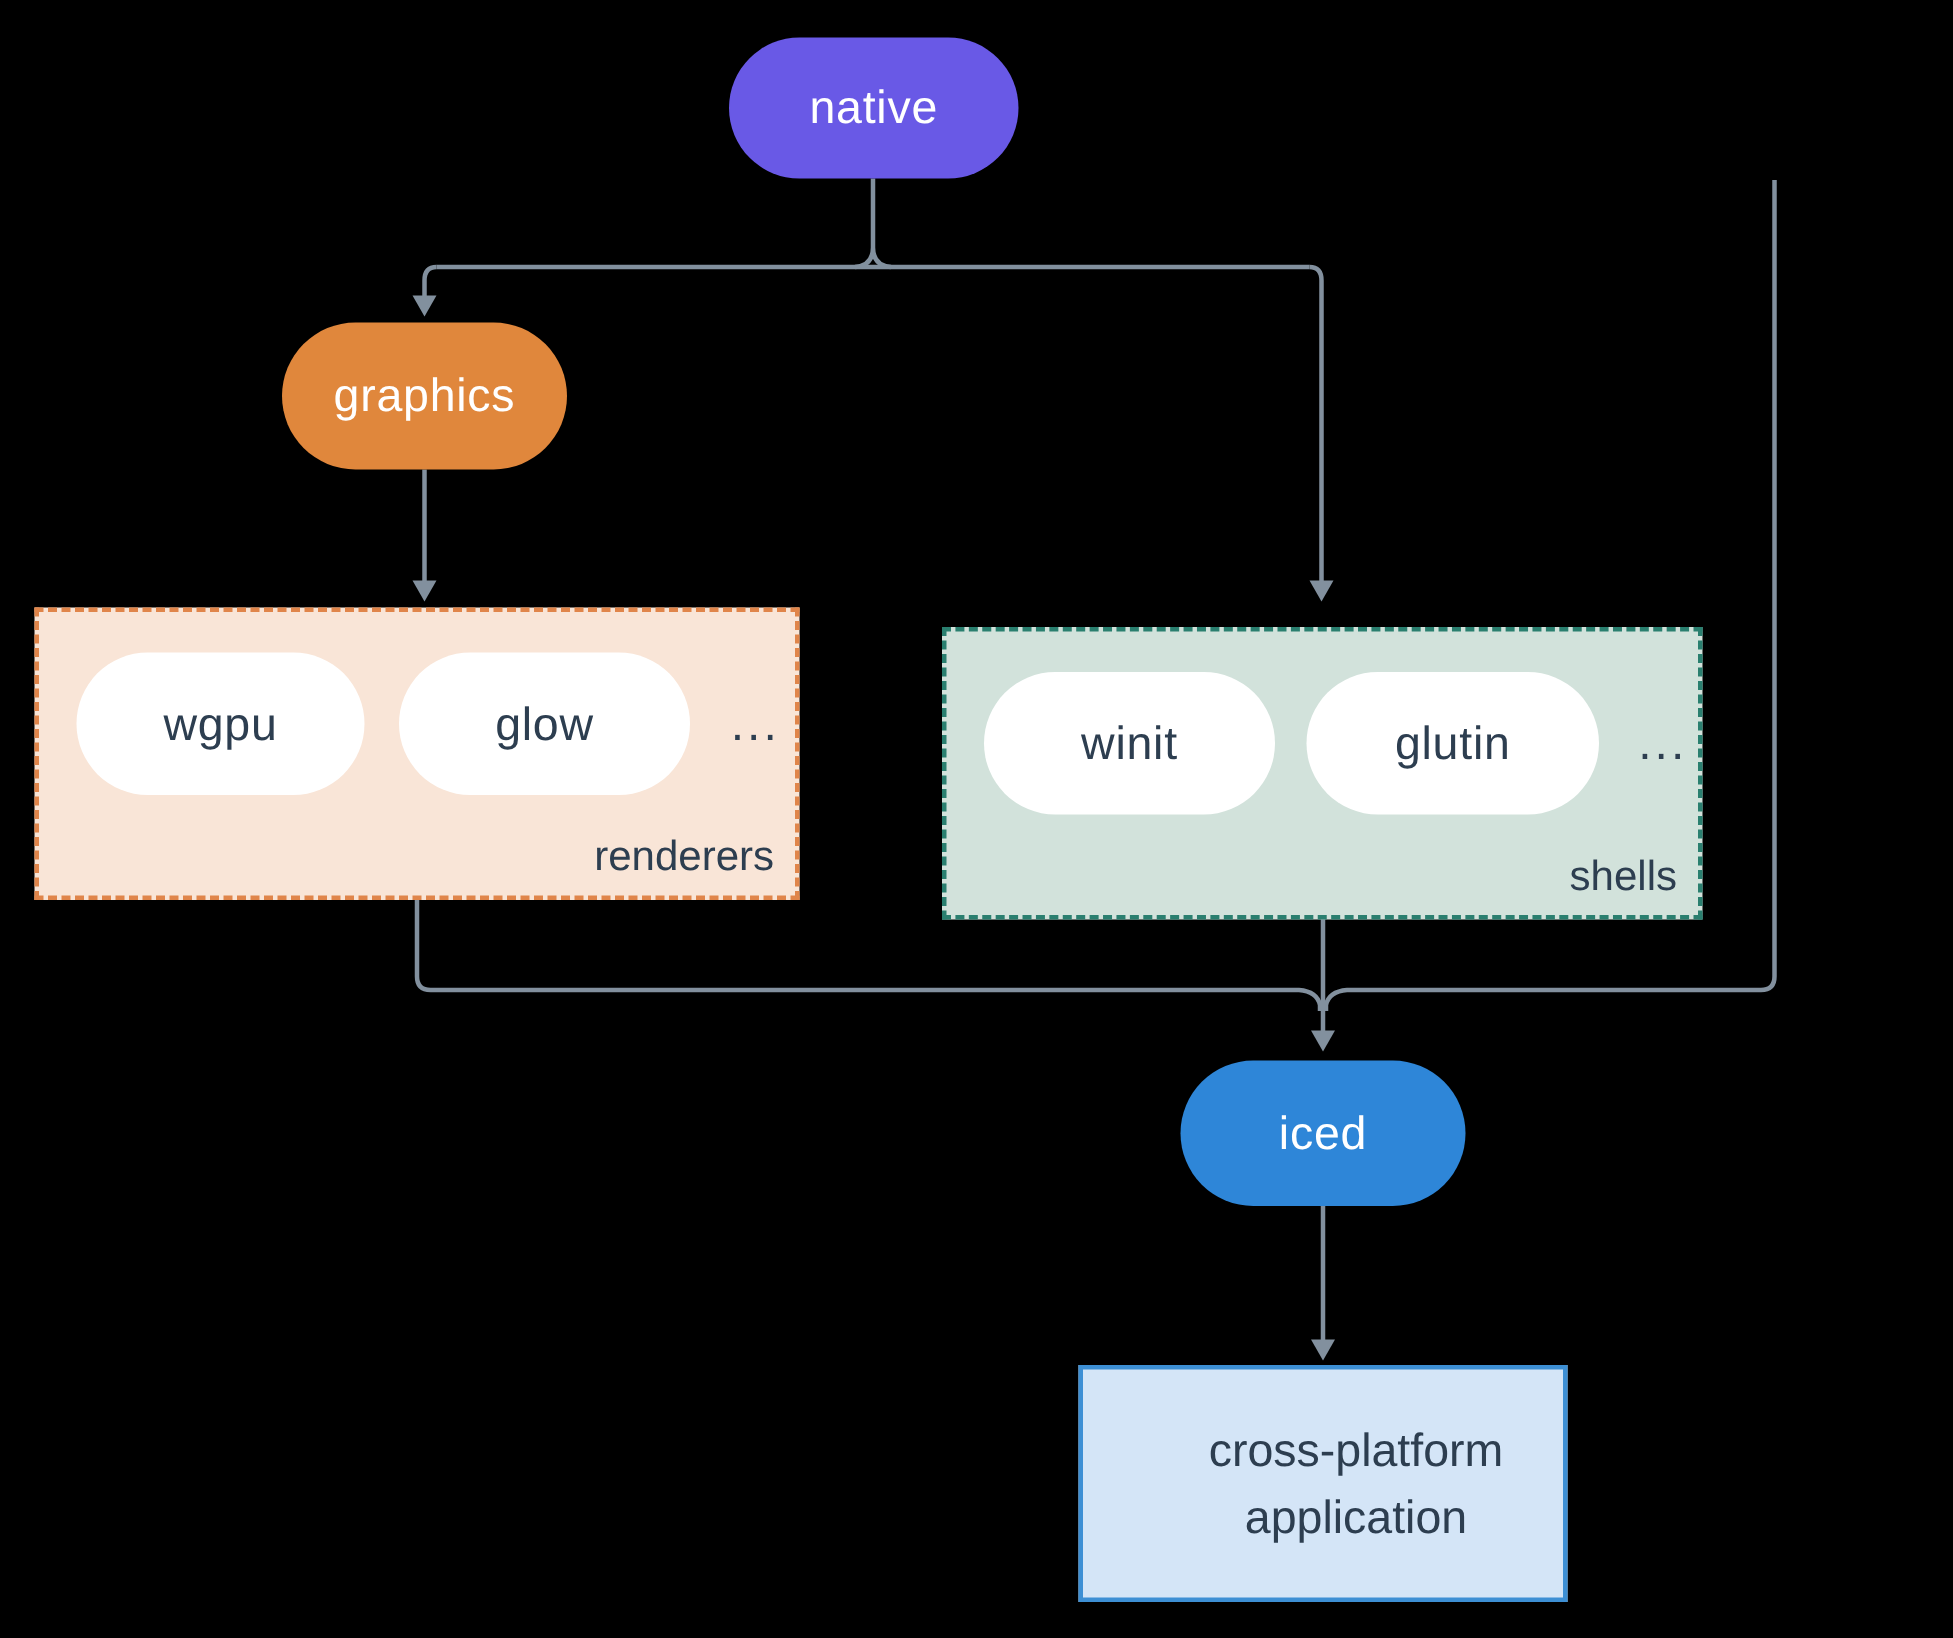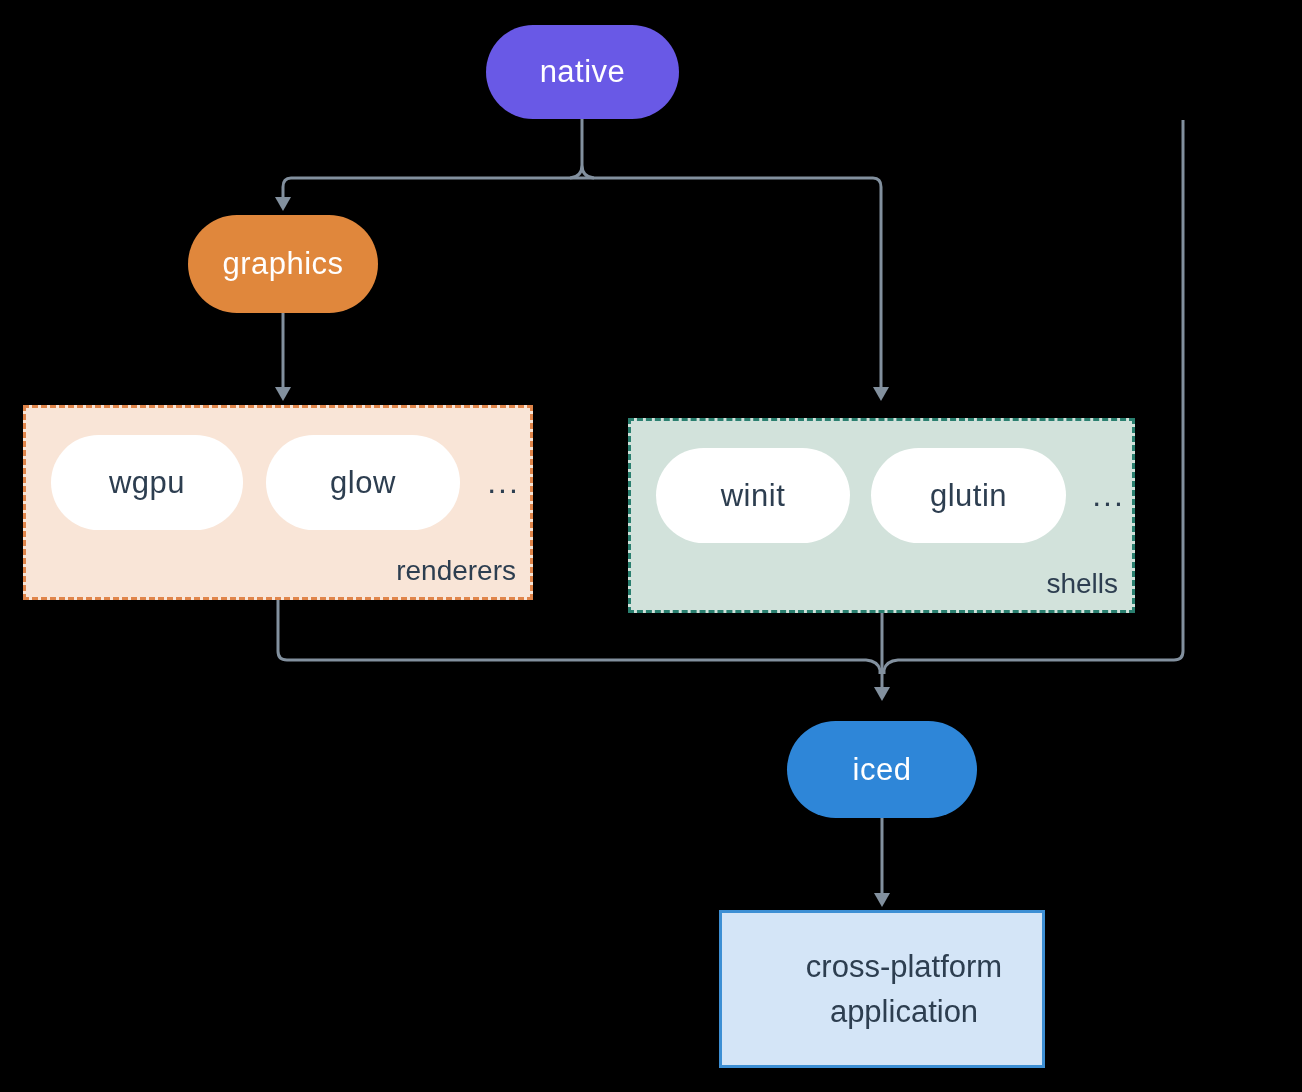--- a/index.html
+++ b/index.html
@@ -120,21 +120,21 @@
     <div class="pill pill--white inner-pill" style="left:25px;width:194px;">
       <span>winit</span>
     </div>
     <div class="pill pill--white inner-pill" style="left:240px;width:195px;">
       <span>glutin</span>
     </div>
     <div class="dots" style="left:450px;">...</div>
     <div class="group-label">shells</div>
   </div>
 
-  <div class="pill pill--iced" style="left:787px;top:707px;width:190px;height:97px;margin-top:14px;">
+  <div class="pill pill--iced" style="left:787px;top:707px;width:190px;height:97px;">
     <span>iced</span>
   </div>
 
   <div class="app-box">
     <span>cross-platform</span>
     <span>application</span>
   </div>
 
 </div>
 

